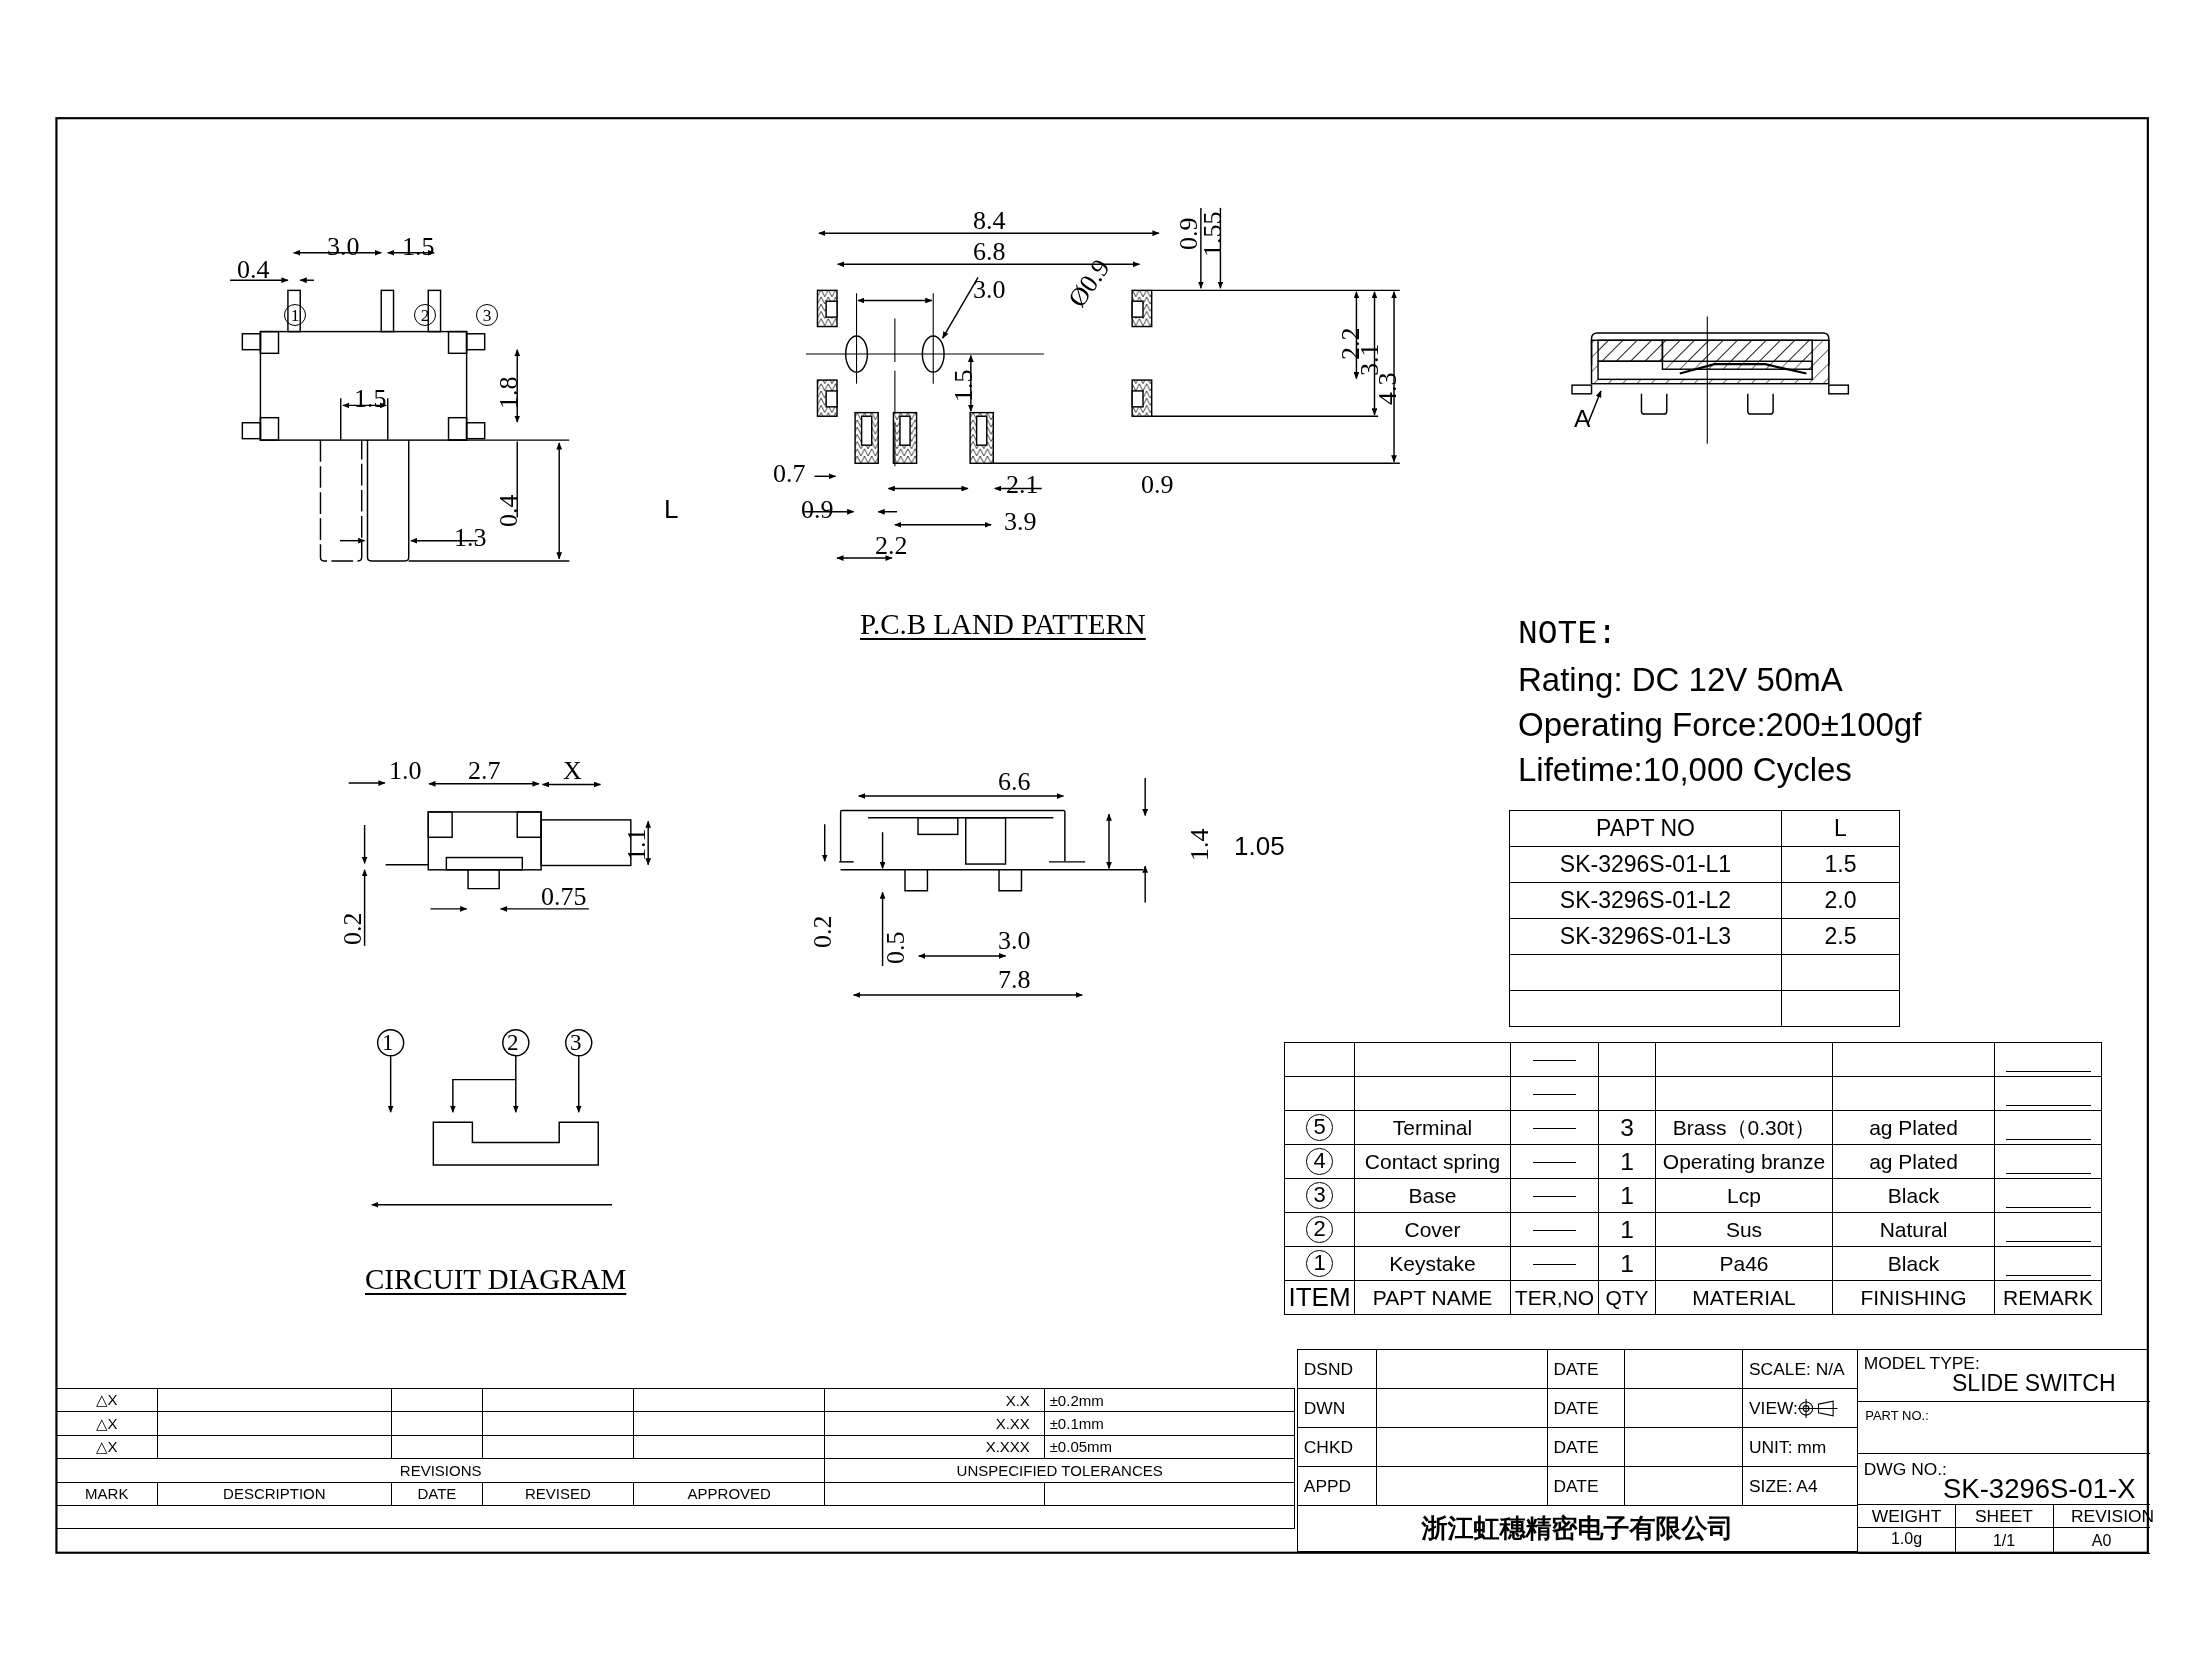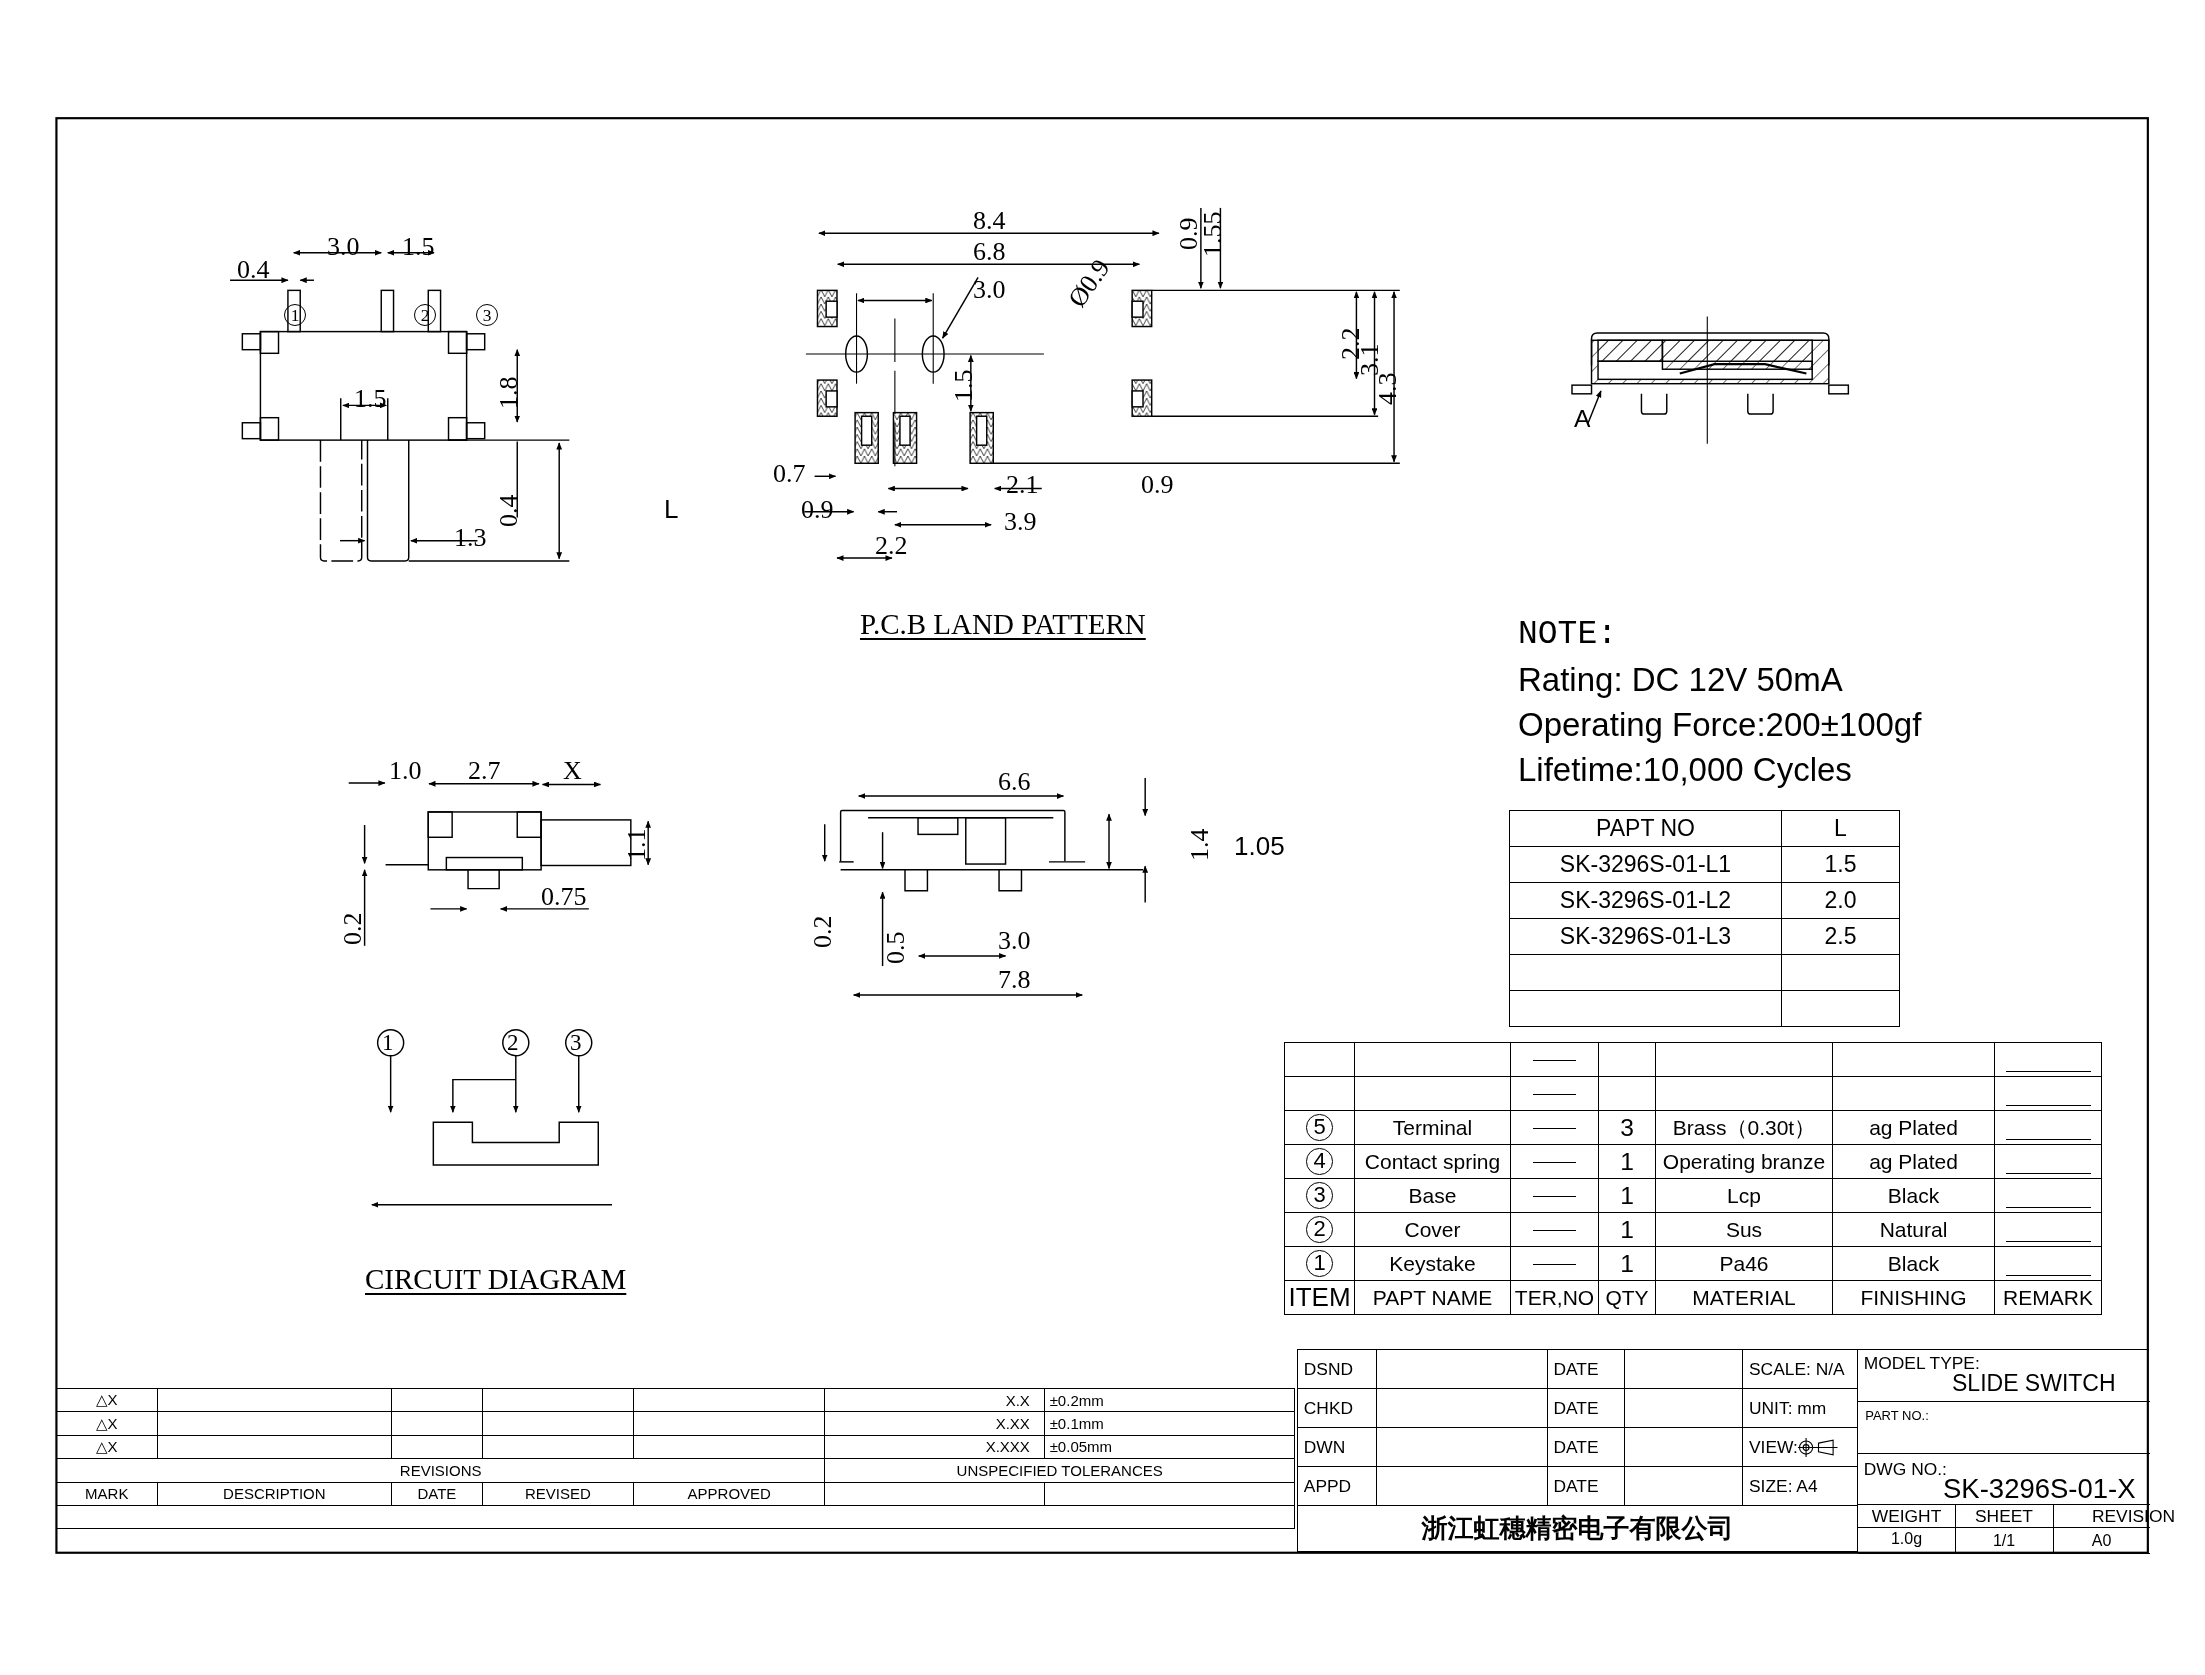--- a/index.html
+++ b/index.html
@@ -397,38 +397,38 @@
 <table class="tb" style="left:1297px;top:1349px;width:561px;">
   <tbody>
       <tr>
         <td style="width:72px;height:38px;">DSND</td>
         <td style="width:164px;"></td>
         <td style="width:71px;">DATE</td>
         <td style="width:111px;"></td>
         <td>SCALE: N/A</td>
       </tr>
   <tr>
-        <td style="height:38px;">CHKD</td>
-        <td></td>
-        <td>DATE</td>
-        <td></td>
-        <td>UNIT: mm</td>
-      </tr>
-  <tr>
         <td style="height:38px;">DWN</td>
         <td></td>
         <td>DATE</td>
         <td></td>
         <td><span>VIEW:</span><svg width="41" height="19" style="vertical-align:middle;" viewBox="0 0 56 26">
             <circle cx="11" cy="13" r="9" fill="none" stroke="#000" stroke-width="1.5"></circle>
             <circle cx="11" cy="13" r="4" fill="none" stroke="#000" stroke-width="1.5"></circle>
             <line x1="0" y1="13" x2="54" y2="13" stroke="#000" stroke-width="1.5"></line>
             <line x1="11" y1="0" x2="11" y2="26" stroke="#000" stroke-width="1.5"></line>
             <path d="M28,7 L48,3 L48,23 L28,19 Z" fill="none" stroke="#000" stroke-width="1.5"></path>
           </svg></td>
+      </tr>
+  <tr>
+        <td style="height:38px;">CHKD</td>
+        <td></td>
+        <td>DATE</td>
+        <td></td>
+        <td>UNIT: mm</td>
       </tr>
   <tr>
         <td style="height:38px;">APPD</td>
         <td></td>
         <td>DATE</td>
         <td></td>
         <td>SIZE: A4</td>
       </tr>
   <tr>
         <td colspan="5" style="height:45px;text-align:center;font-size:26px;font-weight:bold;padding-left:0;">浙江虹穗精密电子有限公司</td>
@@ -445,18 +445,18 @@
   <div class="abs" style="left:0;top:103px;width:292px;border-top:1.4px solid #000;"></div>
   <div class="abs" style="left:5.8px;top:109px;font-size:17.4px;">DWG NO.:</div>
   <div class="abs" style="left:85px;top:123px;font-size:27.5px;">SK-3296S-01-X</div>
   <div class="abs" style="left:0;top:154px;width:292px;border-top:1.4px solid #000;"></div>
   <div class="abs" style="left:0;top:177px;width:292px;border-top:1.4px solid #000;"></div>
   <div class="abs" style="left:97px;top:154px;height:49px;border-left:1.4px solid #000;"></div>
   <div class="abs" style="left:195px;top:154px;height:49px;border-left:1.4px solid #000;"></div>
   <div class="abs" style="left:0;top:203px;width:292px;border-top:1.4px solid #000;"></div>
   <div class="abs" style="left:0;top:156px;width:97px;text-align:center;font-size:17.4px;">WEIGHT</div>
   <div class="abs" style="left:97px;top:156px;width:98px;text-align:center;font-size:17.4px;">SHEET</div>
-  <div class="abs" style="left:203px;top:156px;width:97px;text-align:right;font-size:17.4px;padding-left:17px;">REVISION</div>
+  <div class="abs" style="left:196px;top:156px;width:97px;text-align:left;font-size:17.4px;padding-left:17px;">REVISION</div>
   <div class="abs" style="left:0;top:180px;width:97px;text-align:center;font-size:16px;">1.0g</div>
   <div class="abs" style="left:97px;top:182px;width:98px;text-align:center;font-size:16px;">1/1</div>
   <div class="abs" style="left:195px;top:182px;width:97px;text-align:center;font-size:16px;">A0</div>
 </div>
 
 
 </body></html>

